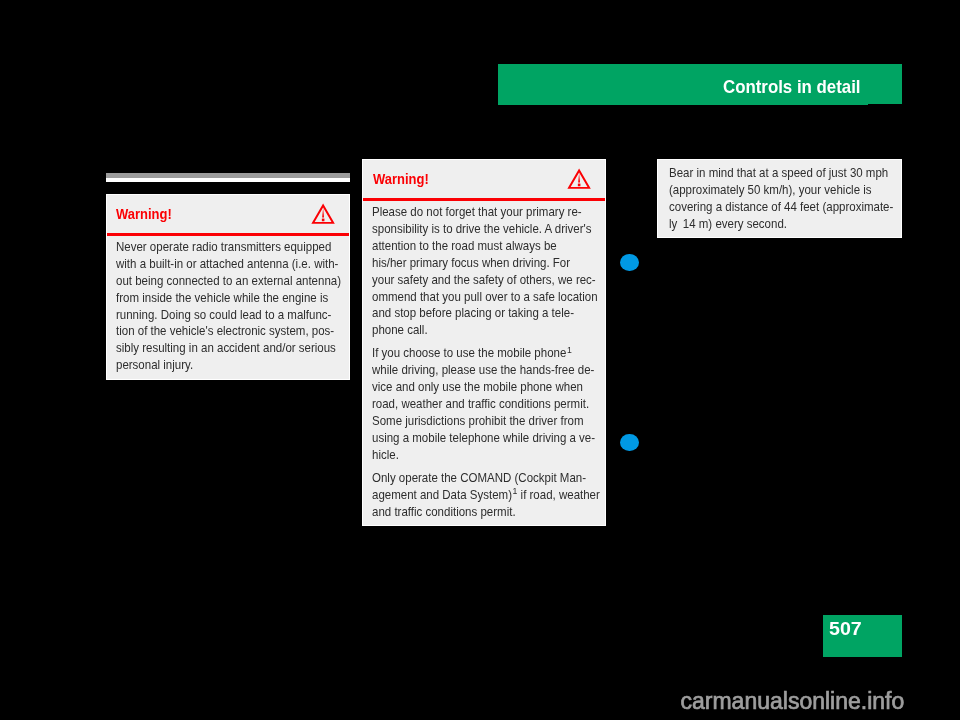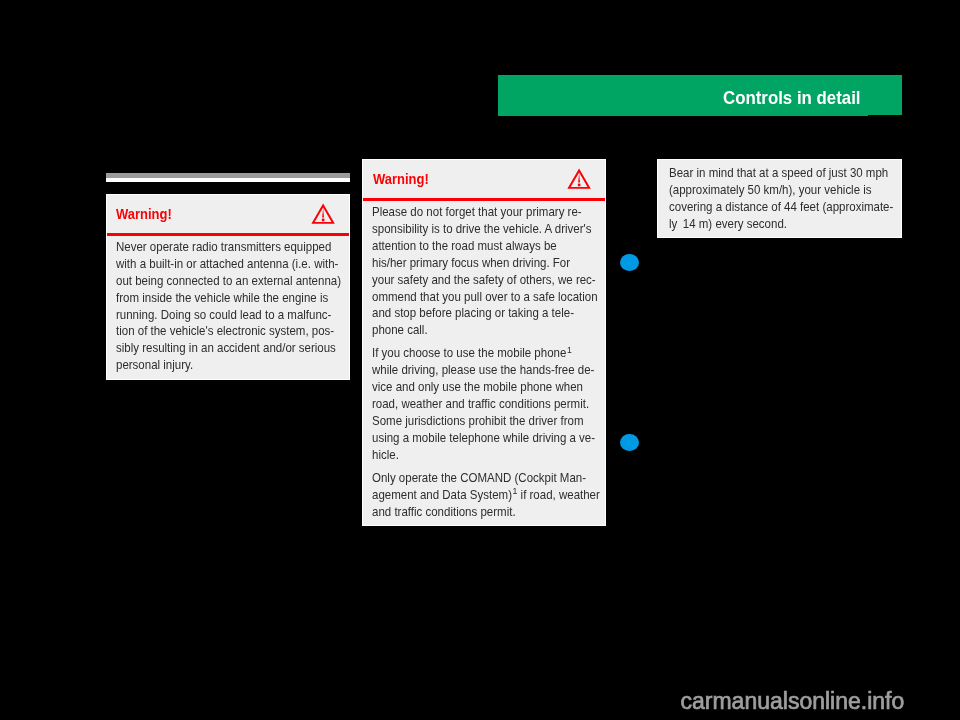--- a/index.html
+++ b/index.html
@@ -3,21 +3,21 @@
 <meta charset="utf-8">
 <title>Controls in detail</title>
 <style>
   html,body{margin:0;padding:0;}
   body{width:960px;height:720px;background:#000;overflow:hidden;
        font-family:"Liberation Sans",sans-serif;
        -webkit-font-smoothing:antialiased;}
   .page{position:absolute;left:0;top:0;width:960px;height:720px;}
 
   .header-band{position:absolute;left:498px;top:63.8px;width:403.7px;height:41px;
-       background:#00a463;margin-top:11px;}
+       background:#00a463;}
   .header-band .notch{position:absolute;right:0;bottom:0;width:33.7px;height:1.3px;background:#000;}
   .header-title{position:absolute;left:225.2px;top:13.6px;color:#ffffff;font-weight:bold;
        font-size:17.8px;transform:scaleX(0.947);transform-origin:0 0;}
 
   .rule{position:absolute;left:106px;top:173.4px;width:244px;height:9px;}
   .rule .grey{position:absolute;left:0;top:0;width:100%;height:4.5px;background:#9c9c9c;}
   .rule .white{position:absolute;left:0;top:4.5px;width:100%;height:4.5px;background:#ffffff;}
 
   .box{position:absolute;background:#efefef;border:1px solid #ffffff;box-sizing:border-box;}
   .warn-head{position:relative;}
@@ -121,15 +121,18 @@
         <div class="ln" style="left: 10.5px; top: 6px;">Bear in mind that at a speed of just 30 mph</div>
         <div class="ln" style="left: 10.5px; top: 22.9px;">(approximately 50 km/h), your vehicle is</div>
         <div class="ln" style="left: 10.5px; top: 39.8px;">covering a distance of 44 feet (approximate-</div>
         <div class="ln" style="left: 10.5px; top: 56.7px;">ly  14 m) every second.</div>
       </div>
   </div>
 
   <div class="dot" style="left:620.3px;top:253.8px;"></div>
   <div class="dot" style="left:620.3px;top:433.8px;"></div>
 
+  <div class="pagenum">
+    <span>507</span>
+  </div>
 
   <div class="wm">carmanualsonline.info</div>
 </div>
 
 </body></html>

